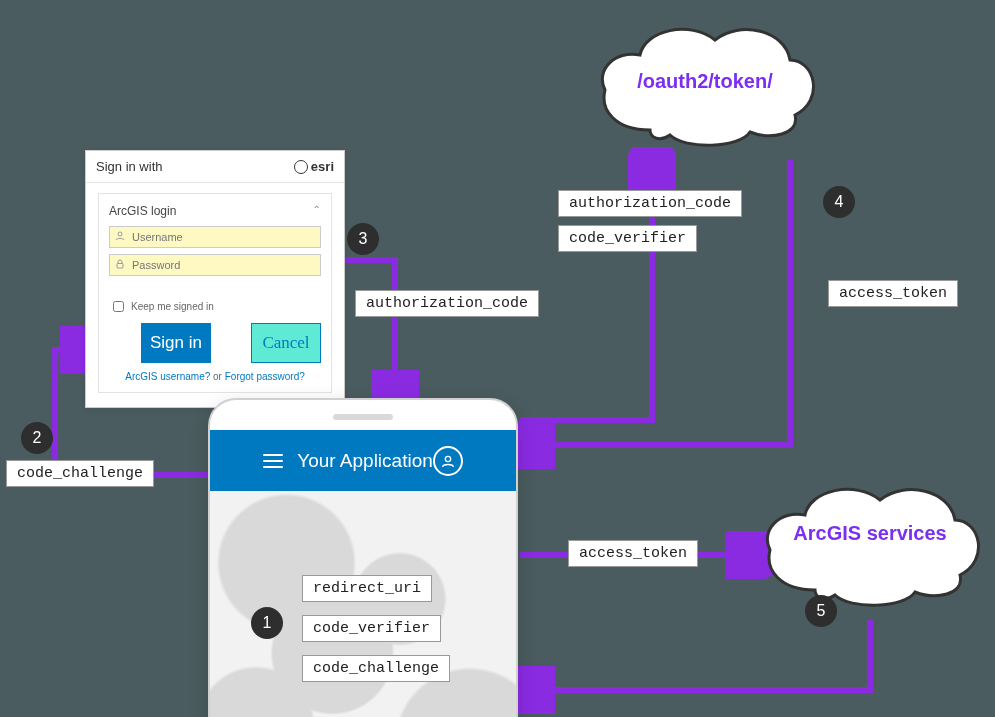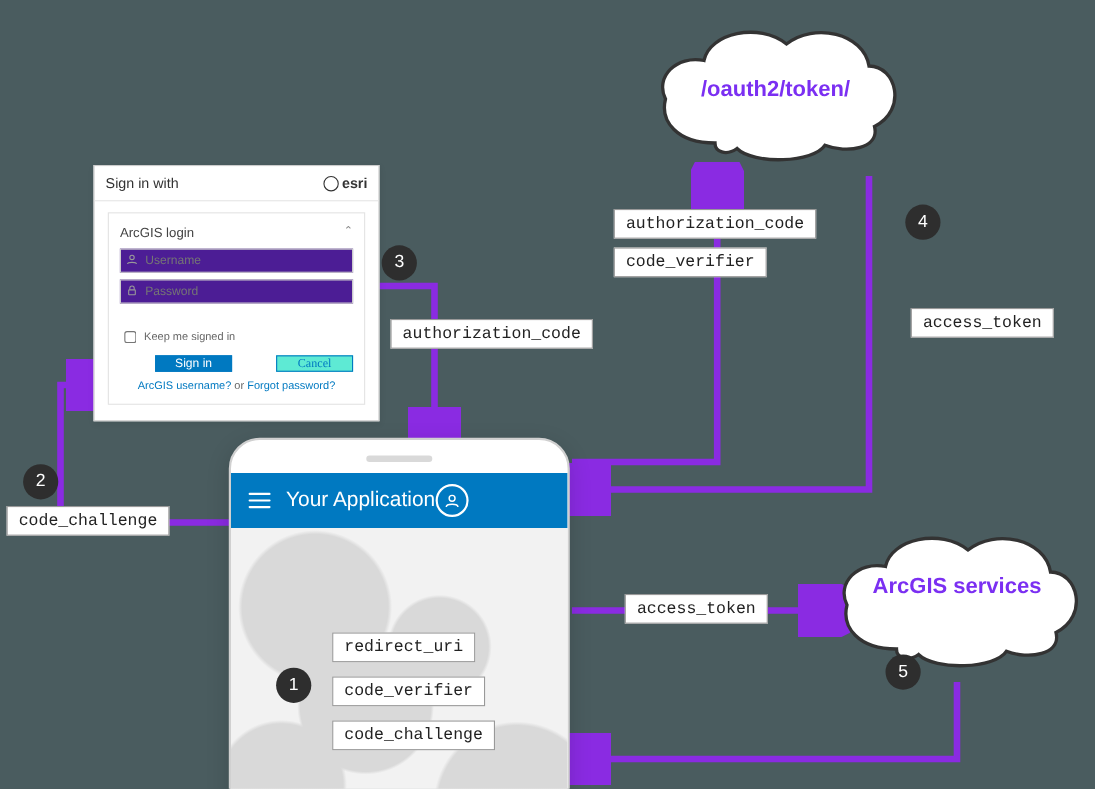--- a/index.html
+++ b/index.html
@@ -90,42 +90,42 @@
     text-align:right;
   }
   .login-panel input.lp-input {
     width: 100%;
     height: 22px;
     border: 1px solid #ccc;
     margin-bottom: 6px;
     font-size: 11px;
     padding: 0 6px 0 22px;
     color:#888;
-    background: #4c1d95;
+    background: #fef9c3;
   }
   .lp-field { position:relative; }
   .lp-field .lp-icon {
     position:absolute;
     left:5px; top:4px;
     width:12px; height:12px;
     color:#999;
   }
   .login-panel .lp-checkbox {
     font-size: 10px;
     color: #666;
     display: flex;
     align-items: center;
     gap: 4px;
     margin: 16px 0 8px;
   }
   .login-panel .lp-buttons { display:flex; gap:8px; }
   .login-panel .lp-btn {
     flex:1;
-    height: 15px;
-    font-size: 11px;
+    height: 40px;
+    font-size: 17px;
     border: 1px solid #0079c1;
     cursor: pointer;
     margin-left: 32px;
   }
   .lp-btn.primary { background:#0079c1; color:#fff; }
   .lp-btn.secondary { background:#5eead4; color:#0079c1;font-family:Liberation Serif, serif; }
   .login-panel .lp-links {
     font-size: 10px;
     text-align: center;
     margin-top: 8px;
@@ -148,24 +148,24 @@
   }
   .phone .speaker {
     width: 60px; height:6px;
     background:#d9d9d9;
     border-radius:3px;
     margin: 14px auto 10px;
   }
   .phone .appbar {
     background: #0079c1;
     color: #fff;
-    height: 50px;
+    height: 61px;
     display:flex;
     align-items:center;
-    justify-content: flex-start;
+    justify-content: center;
     padding: 0 16px;
     font-size: 19px;
     font-weight: 300;
   }
   .phone .appbar .hamb {
     display:flex; flex-direction:column; gap:4px;
     width:20px;
   }
   .phone .appbar .hamb span{height:2px;background:#fff;border-radius:1px;}
   .phone .appbar .avatar {

